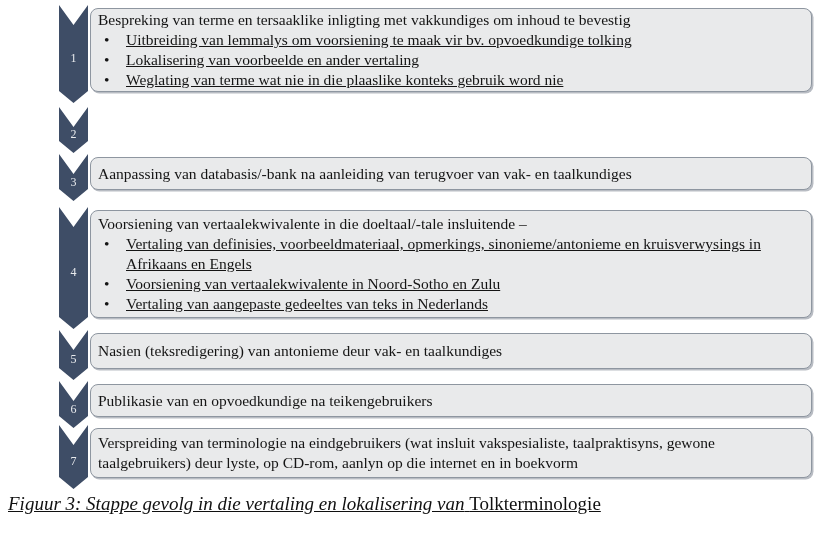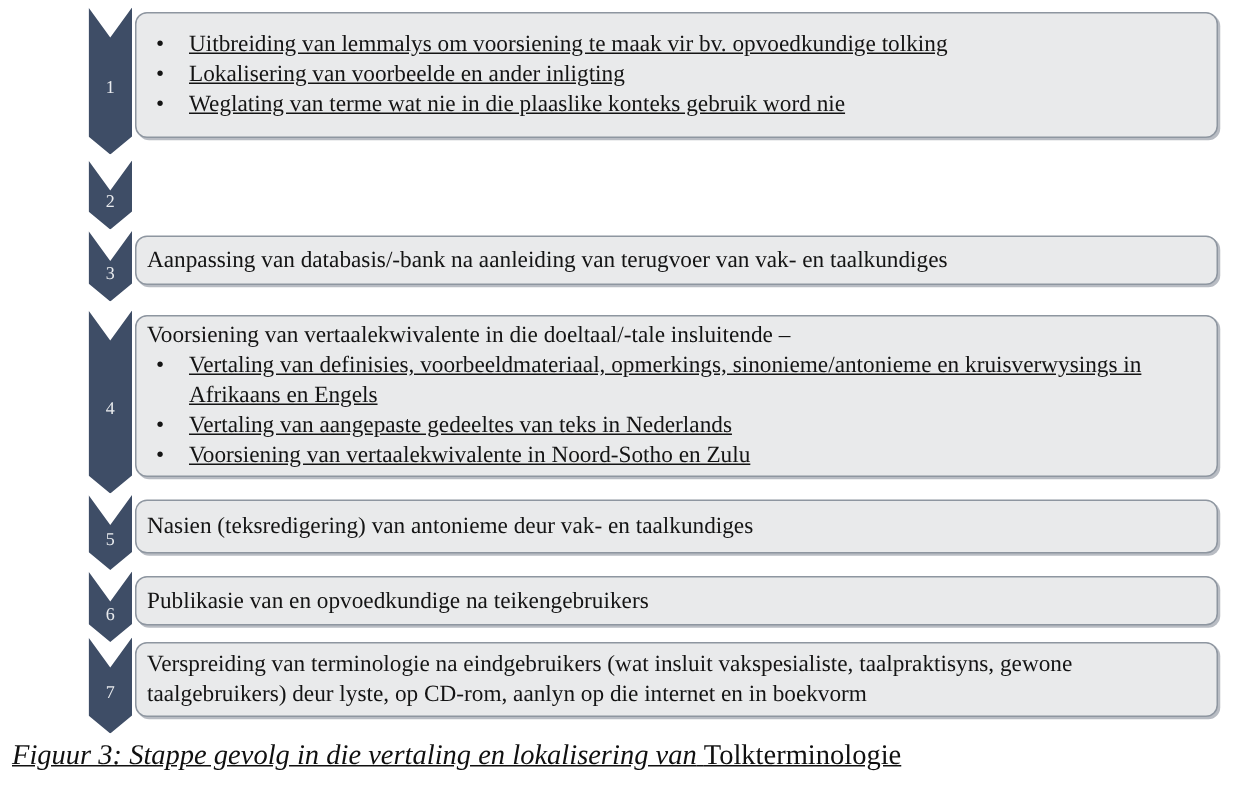--- a/index.html
+++ b/index.html
@@ -68,23 +68,24 @@
 </head>
 <body>
 
 <div class="canvas">
 
   <div class="row r1">
     <div class="chev">
       <span class="num">1</span>
     </div>
     <div class="box">
+      <div class="title">Bespreking van terme en tersaaklike inligting met vakkundiges om inhoud te bevestig</div>
       <ul>
         <li>Uitbreiding van lemmalys om voorsiening te maak vir bv. opvoedkundige tolking</li>
-        <li>Lokalisering van voorbeelde en ander inligting</li>
+        <li>Lokalisering van voorbeelde en ander vertaling</li>
         <li>Weglating van terme wat nie in die plaaslike konteks gebruik word nie</li>
       </ul>
     </div>
   </div>
 
   <div class="row r2">
     <div class="chev">
       <span class="num">2</span>
     </div>
   </div>
@@ -99,22 +100,22 @@
   </div>
 
   <div class="row r4">
     <div class="chev">
       <span class="num">4</span>
     </div>
     <div class="box">
       <div class="title">Voorsiening van vertaalekwivalente in die doeltaal/-tale insluitende –</div>
       <ul>
         <li>Vertaling van definisies, voorbeeldmateriaal, opmerkings, sinonieme/antonieme en kruisverwysings in Afrikaans en Engels</li>
+        <li>Voorsiening van vertaalekwivalente in Noord-Sotho en Zulu</li>
         <li>Vertaling van aangepaste gedeeltes van teks in Nederlands</li>
-        <li>Voorsiening van vertaalekwivalente in Noord-Sotho en Zulu</li>
       </ul>
     </div>
   </div>
 
   <div class="row r5">
     <div class="chev">
       <span class="num">5</span>
     </div>
     <div class="box">
       <div class="title">Nasien (teksredigering) van antonieme deur vak- en taalkundiges</div>

